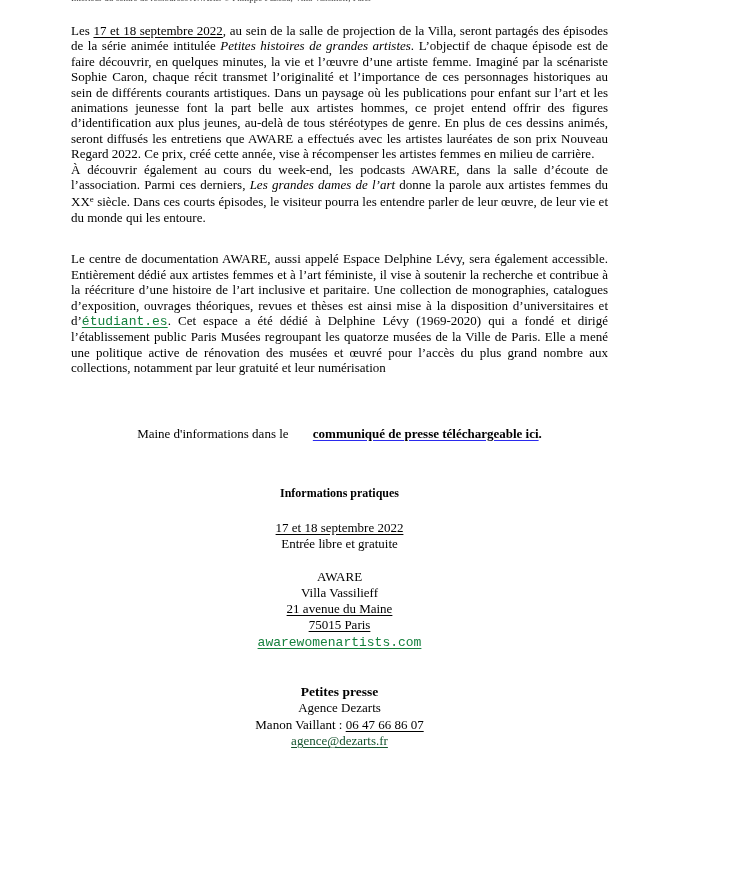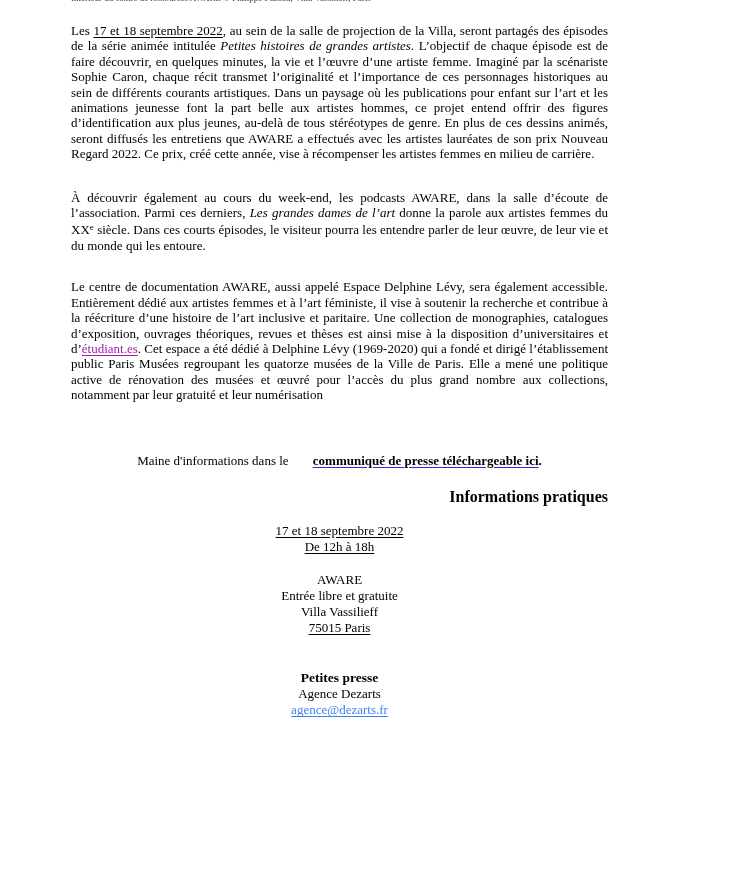--- a/index.html
+++ b/index.html
@@ -33,60 +33,61 @@
     margin-top: -7px;
     color: #3a3a3a;
     white-space: nowrap;
   }
   p { margin: 0; }
   .para {
     text-align: justify;
     line-height: 15.4px;
   }
   .p1 { margin-top: 19px; }
-  .p2 { margin-top: 28px; }
+  .p2 { }
   .p3 { margin-top: 26px; }
   .u  { text-decoration: underline; text-underline-offset: 2px; }
   .i  { font-style: italic; }
   .b  { font-weight: bold; }
   .sup {
     font-size: 9px;
     vertical-align: 4px;
   }
   a.link {
-    color: #a21caf;
+    color: #15803d;
     text-decoration: underline;
     text-underline-offset: 2px;
     cursor: pointer;
+    font-family: Liberation Mono, monospace;
   }
   a.bold-link {
     color: #000000;
     font-weight: bold;
     text-decoration: underline;
     text-decoration-color: #2a2aee;
     text-underline-offset: 2px;
     cursor: pointer;
     margin-left: 21px;
   }
   a.email-link {
-    color: #3b82f6;
+    color: #14532d;
     text-decoration: underline;
     text-underline-offset: 2px;
     cursor: pointer;
   }
   .more-info {
     margin-top: 50px;
     text-align: center;
     line-height: 15.4px;
   }
   .section-heading {
-    margin-top: 20px;
-    text-align: right;
+    margin-top: 44px;
+    text-align: center;
     font-weight: bold;
-    font-size: 16px;
+    font-size: 12px;
     line-height: 17px;
   }
   .cline {
     text-align: center;
     line-height: 16.3px;
     font-size: 13px;
   }
   .gap-before { margin-top: 16px; }
   .info-first { margin-top: 18px; }
   .contact-heading {
@@ -110,24 +111,26 @@
 
   <p class="para p2"><span>À découvrir également au cours du week-end, les podcasts AWARE, dans la salle d’écoute de l’association. Parmi ces derniers, </span><span class="i">Les grandes dames de l’art</span><span> donne la parole aux artistes femmes du XX</span><span class="sup">e</span><span> siècle. Dans ces courts épisodes, le visiteur pourra les entendre parler de leur œuvre, de leur vie et du monde qui les entoure.</span></p>
 
   <p class="para p3"><span>Le centre de documentation AWARE, aussi appelé Espace Delphine Lévy, sera également accessible. Entièrement dédié aux artistes femmes et à l’art féministe, il vise à soutenir la recherche et contribue à la réécriture d’une histoire de l’art inclusive et paritaire. Une collection de monographies, catalogues d’exposition, ouvrages théoriques, revues et thèses est ainsi mise à la disposition d’universitaires et d’</span><a class="link">étudiant.es</a><span>. Cet espace a été dédié à Delphine Lévy (1969-2020) qui a fondé et dirigé l’établissement public Paris Musées regroupant les quatorze musées de la Ville de Paris. Elle a mené une politique active de rénovation des musées et œuvré pour l’accès du plus grand nombre aux collections, notamment par leur gratuité et leur numérisation</span></p>
 
   <p class="more-info"><span>Maine d'informations dans le </span><a class="bold-link">communiqué de presse téléchargeable ici</a><span class="b">.</span></p>
 
   <p class="section-heading">Informations pratiques</p>
 
   <p class="cline u info-first">17 et 18 septembre 2022</p>
-  <p class="cline u">De 12h à 18h</p>
+  <p class="cline">Entrée libre et gratuite</p>
+
   <p class="cline gap-before">AWARE</p>
-
-  <p class="cline">Entrée libre et gratuite</p>
   <p class="cline">Villa Vassilieff</p>
+  <p class="cline u">21 avenue du Maine</p>
   <p class="cline u">75015 Paris</p>
+  <p class="cline"><a class="link">awarewomenartists.com</a></p>
 
   <p class="contact-heading">Petites presse</p>
   <p class="cline">Agence Dezarts</p>
+  <p class="cline"><span>Manon Vaillant : </span><span class="u">06 47 66 86 07</span></p>
   <p class="cline"><a class="email-link">agence@dezarts.fr</a></p>
 
 </div>
 
 </body></html>

